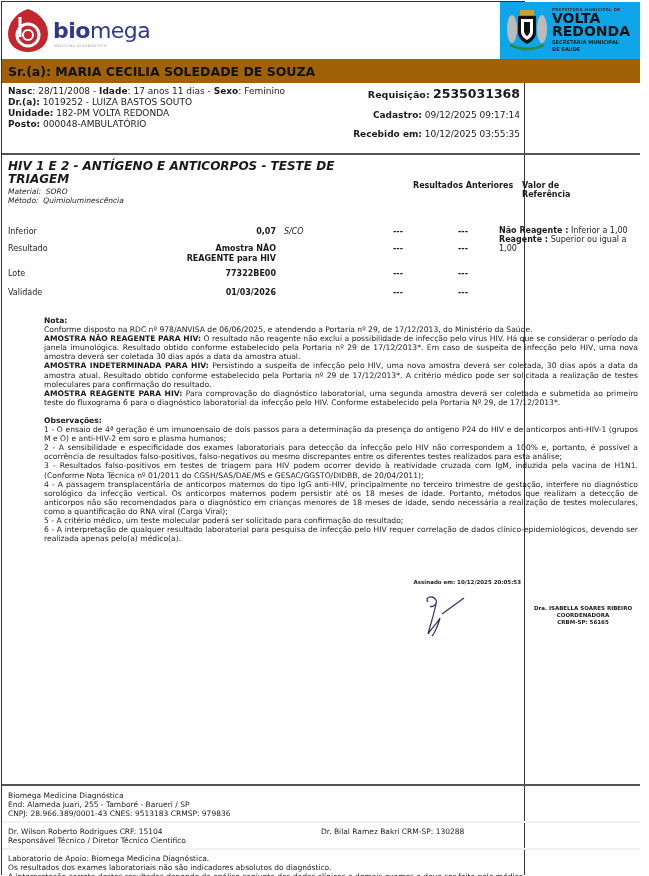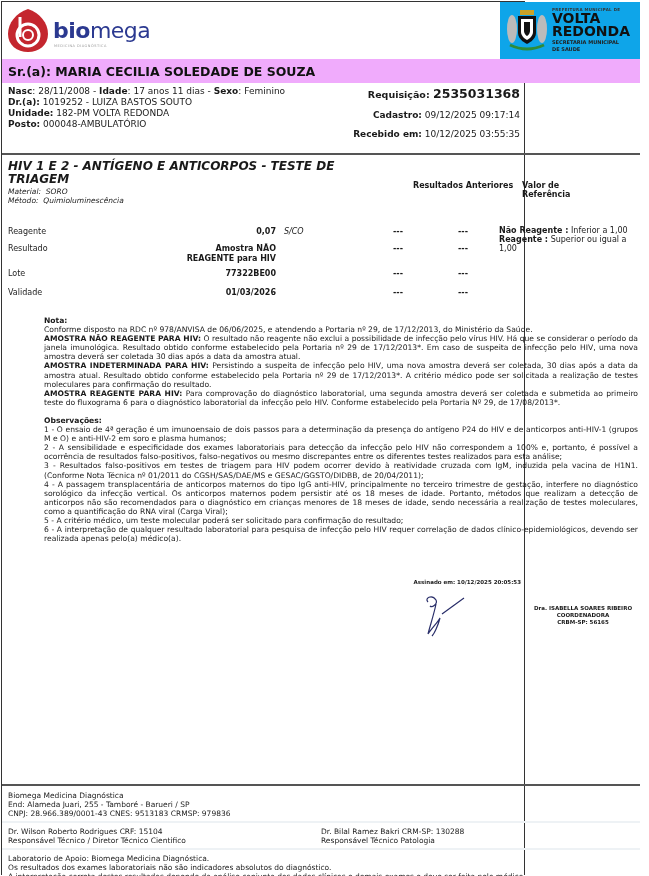--- a/index.html
+++ b/index.html
@@ -16,21 +16,21 @@
   .header { position: absolute; left: 0; top: 0; width: 638px; height: 57px; }
   .logo-bio { position: absolute; left: 4px; top: 5px; width: 150px; height: 46px; }
   .logo-vr { position: absolute; right: 0px; top: 0px; width: 140px; height: 57px; background: #0ea5e9; }
   .vr-crest { position: absolute; left: 6px; top: 5px; width: 42px; height: 46px; }
   .vr-text { position: absolute; left: 52px; top: 5px; width: 86px; }
   .vr-pref { font-size: 4px; font-weight: bold; color: #333; letter-spacing: 0.3px; }
   .vr-big { font-family: "DejaVu Sans", sans-serif; font-size: 14px; font-weight: 900; line-height: 13px; color: #111; }
   .vr-sec { font-size: 5px; font-weight: bold; color: #222; line-height: 6px; margin-top: 1px; }
 
   .patient-bar {
-    position: absolute; left: 0; top: 57px; width: 638px; height: 24px; background: #f0abfc;
+    position: absolute; left: 0; top: 57px; width: 638px; height: 24px; background: #a16207;
   }
   .patient-name {
     position: absolute; left: 6px; top: 5px; font-size: 12.5px; font-weight: bold; color: #111;
   }
   .info-left { position: absolute; left: 6px; top: 84px; font-size: 9px; line-height: 11px; }
   .info-left b { font-weight: bold; }
   .info-right { position: absolute; right: 4px; top: 84px; text-align: right; font-size: 9px; }
   .req { font-size: 9.5px; font-weight: bold; margin-top: 0; }
   .req .num { font-size: 12.5px; font-weight: bold; }
   .cad { margin-top: 9px; }
@@ -139,21 +139,21 @@
 
   <div class="exam-title">HIV 1 E 2 - ANTÍGENO E ANTICORPOS - TESTE DE TRIAGEM</div>
   <div class="exam-meta">
     <div><span>Material:</span>&nbsp; <span>SORO</span></div>
     <div><span>Método:</span>&nbsp; <span>Quimioluminescência</span></div>
   </div>
   <div class="col-prev">Resultados Anteriores</div>
   <div class="col-ref">Valor de Referência</div>
 
   <div class="row" style="top:225px;">
-    <span class="lbl">Reagente</span>
+    <span class="lbl">Inferior</span>
     <span class="val">0,07</span>
     <span class="unit">S/CO</span>
     <span class="prev1">---</span>
     <span class="prev2">---</span>
   </div>
   <div class="row" style="top:242px;">
     <span class="lbl">Resultado</span>
     <span class="val">
       <span>Amostra NÃO</span><br>
       <span>REAGENTE para HIV</span>
@@ -177,21 +177,21 @@
   <div class="ref">
     <div><b>Não Reagente :</b> <span>Inferior a 1,00</span></div>
     <div><b>Reagente :</b> <span>Superior ou igual a 1,00</span></div>
   </div>
 
   <div class="notes">
     <p><b>Nota:</b></p>
     <p>Conforme disposto na RDC nº 978/ANVISA de 06/06/2025, e atendendo a Portaria nº 29, de 17/12/2013, do Ministério da Saúde.</p>
     <p><b>AMOSTRA NÃO REAGENTE PARA HIV:</b> <span>O resultado não reagente não exclui a possibilidade de infecção pelo vírus HIV. Há que se considerar o período da janela imunológica. Resultado obtido conforme estabelecido pela Portaria nº 29 de 17/12/2013*. Em caso de suspeita de infecção pelo HIV, uma nova amostra deverá ser coletada 30 dias após a data da amostra atual.</span></p>
     <p><b>AMOSTRA INDETERMINADA PARA HIV:</b> <span>Persistindo a suspeita de infecção pelo HIV, uma nova amostra deverá ser coletada, 30 dias após a data da amostra atual. Resultado obtido conforme estabelecido pela Portaria nº 29 de 17/12/2013*. A critério médico pode ser solicitada a realização de testes moleculares para confirmação do resultado.</span></p>
-    <p><b>AMOSTRA REAGENTE PARA HIV:</b> <span>Para comprovação do diagnóstico laboratorial, uma segunda amostra deverá ser coletada e submetida ao primeiro teste do fluxograma 6 para o diagnóstico laboratorial da infecção pelo HIV. Conforme estabelecido pela Portaria Nº 29, de 17/08/2013*.</span></p>
+    <p><b>AMOSTRA REAGENTE PARA HIV:</b> <span>Para comprovação do diagnóstico laboratorial, uma segunda amostra deverá ser coletada e submetida ao primeiro teste do fluxograma 6 para o diagnóstico laboratorial da infecção pelo HIV. Conforme estabelecido pela Portaria Nº 29, de 17/12/2013*.</span></p>
     <div class="gap"></div>
     <p><b>Observações:</b></p>
     <p>1 - O ensaio de 4ª geração é um imunoensaio de dois passos para a determinação da presença do antígeno P24 do HIV e de anticorpos anti-HIV-1 (grupos M e O) e anti-HIV-2 em soro e plasma humanos;</p>
     <p>2 - A sensibilidade e especificidade dos exames laboratoriais para detecção da infecção pelo HIV não correspondem a 100% e, portanto, é possível a ocorrência de resultados falso-positivos, falso-negativos ou mesmo discrepantes entre os diferentes testes realizados para esta análise;</p>
     <p>3 - Resultados falso-positivos em testes de triagem para HIV podem ocorrer devido à reatividade cruzada com IgM, induzida pela vacina de H1N1. (Conforme Nota Técnica nº 01/2011 do CGSH/SAS/DAE/MS e GESAC/GGSTO/DIDBB, de 20/04/2011);</p>
     <p>4 - A passagem transplacentária de anticorpos maternos do tipo IgG anti-HIV, principalmente no terceiro trimestre de gestação, interfere no diagnóstico sorológico da infecção vertical. Os anticorpos maternos podem persistir até os 18 meses de idade. Portanto, métodos que realizam a detecção de anticorpos não são recomendados para o diagnóstico em crianças menores de 18 meses de idade, sendo necessária a realização de testes moleculares, como a quantificação do RNA viral (Carga Viral);</p>
     <p>5 - A critério médico, um teste molecular poderá ser solicitado para confirmação do resultado;</p>
     <p>6 - A interpretação de qualquer resultado laboratorial para pesquisa de infecção pelo HIV requer correlação de dados clínico-epidemiológicos, devendo ser realizada apenas pelo(a) médico(a).</p>
   </div>
 
@@ -213,21 +213,20 @@
       <div>End: Alameda Juari, 255 - Tamboré - Barueri / SP</div>
       <div>CNPJ: 28.966.389/0001-43 CNES: 9513183 CRMSP: 979836</div>
     </div>
     <div class="fblock two">
       <div>
         <div>Dr. Wilson Roberto Rodrigues CRF: 15104</div>
         <div>Responsável Técnico / Diretor Técnico Cientifico</div>
       </div>
       <div>
         <div>Dr. Bilal Ramez Bakri CRM-SP: 130288</div>
-        <div>Responsável Técnico Patologia</div>
       </div>
     </div>
     <div class="fblock" style="border-bottom:none;">
       <div>Laboratorio de Apoio: Biomega Medicina Diagnóstica.</div>
       <div>Os resultados dos exames laboratoriais não são indicadores absolutos do diagnóstico.</div>
       <div>A interpretação correta destes resultados depende da análise conjunta dos dados clínicos e demais exames e deve ser feita pelo médico.</div>
     </div>
   </div>
 </div>
 

